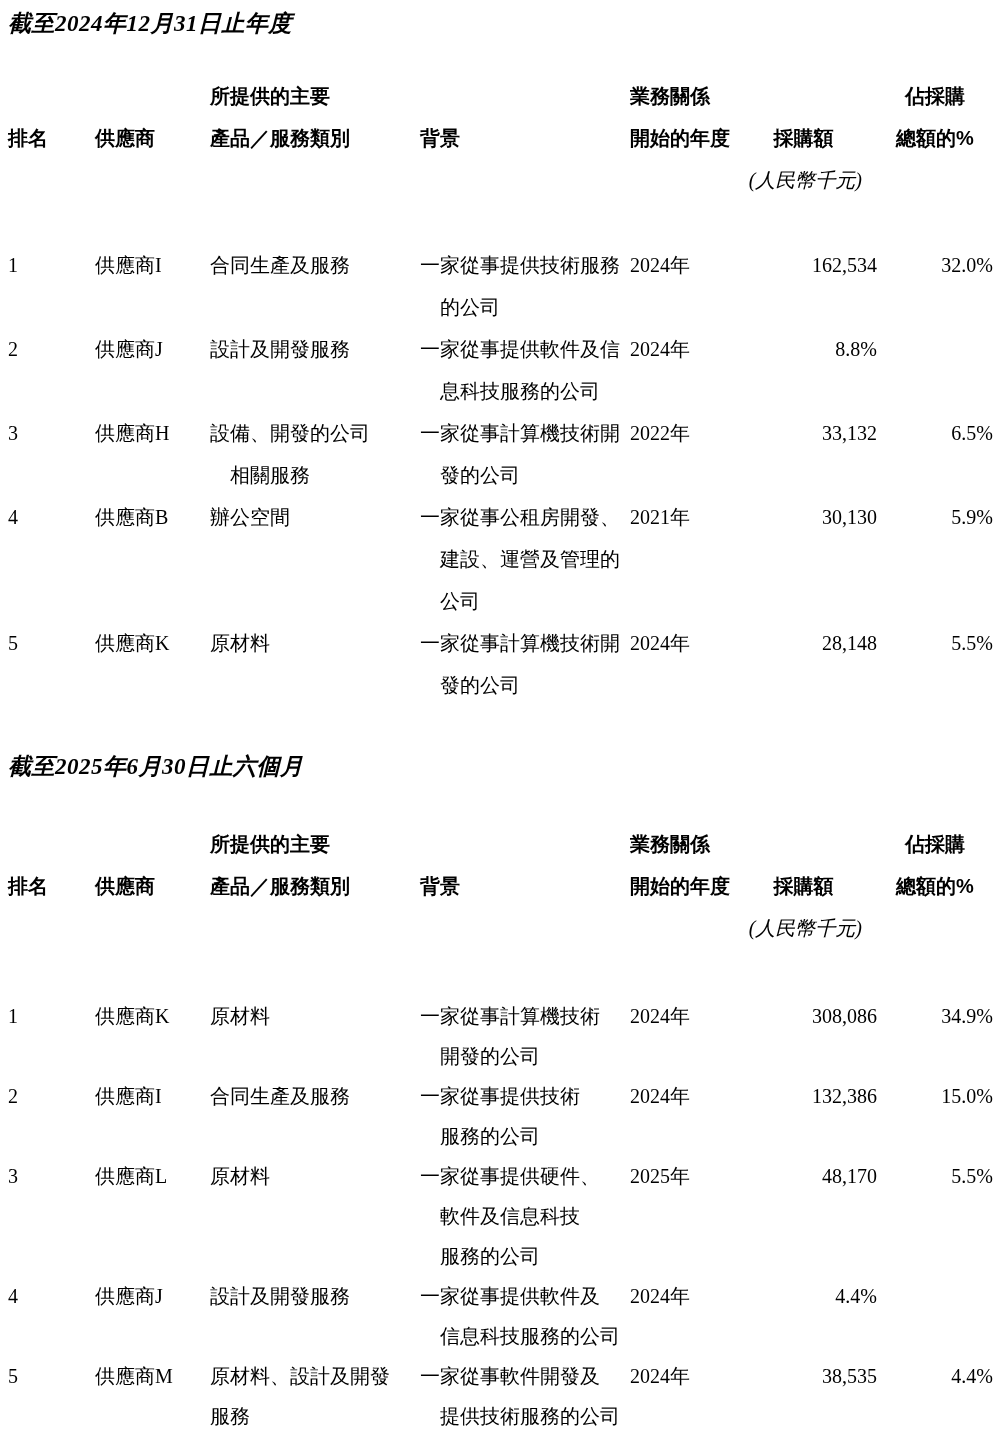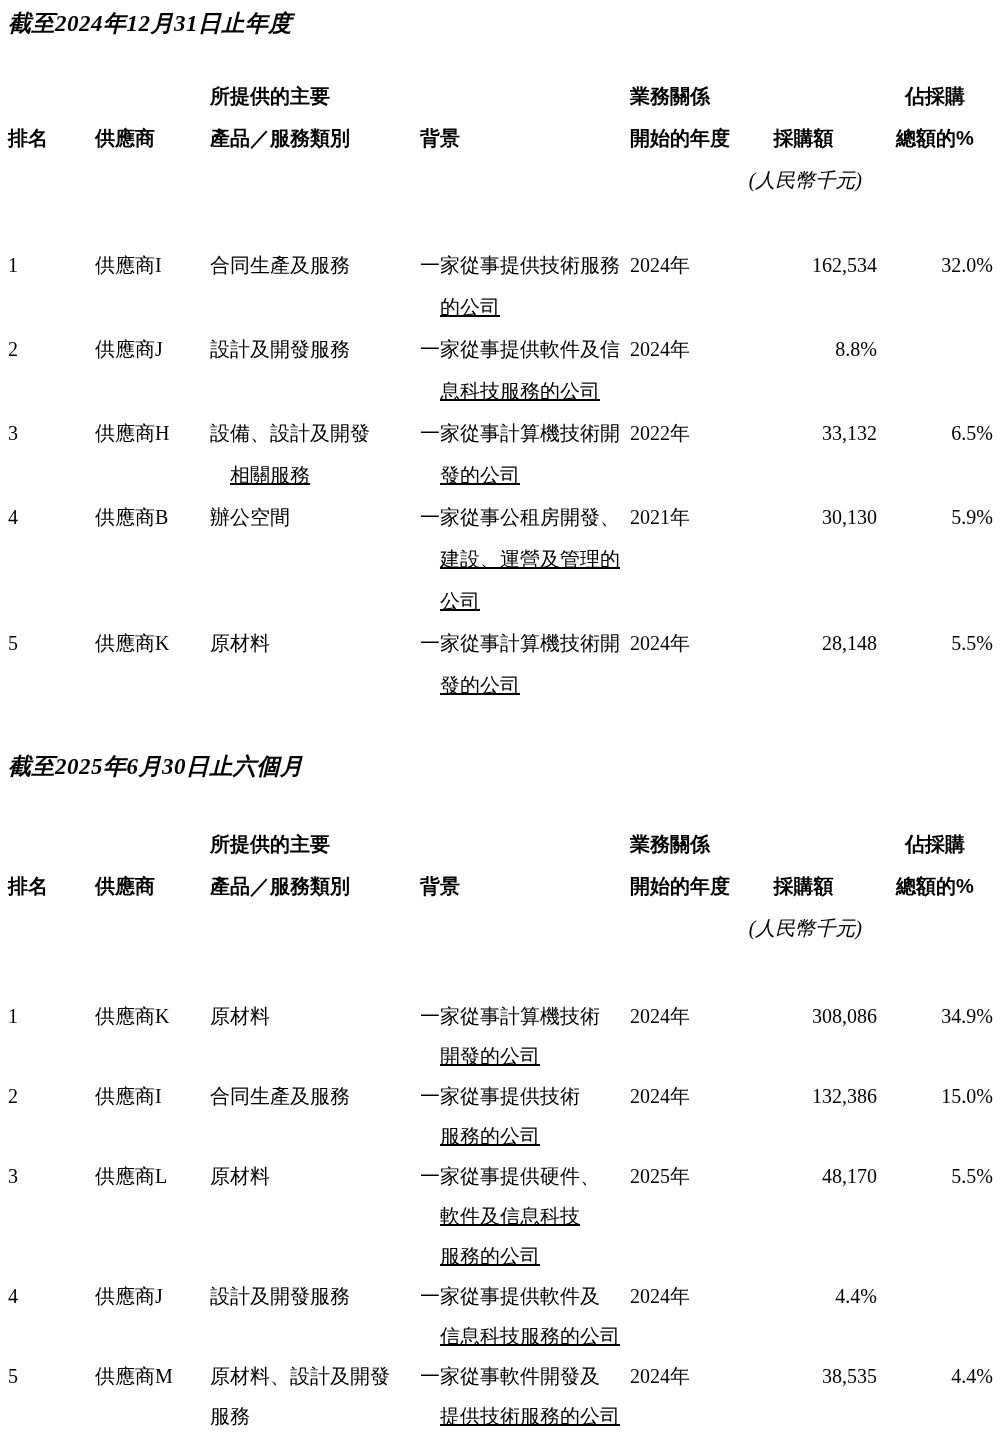--- a/index.html
+++ b/index.html
@@ -30,21 +30,21 @@
     font-style:italic; font-weight:normal;
     font-family:"Liberation Serif","DejaVu Serif",serif;
   }
   .noteline .note { grid-column:6; text-align:right; padding-right:15px; white-space:nowrap; }
   .tbl { position:absolute; left:0; width:1000px; }
   .trow { font-size:20px; }
   .t1 .trow { line-height:42px; }
   .t2 .trow { line-height:40px; }
   .c { white-space:nowrap; }
   .c .line { white-space:nowrap; }
-  .c .line.cont { padding-left:20px;text-decoration:underline; }
+  .c .line.cont { padding-left:20px; }
   .c.num { text-align:right; }
   
   .title-1 { top:8px; }
   .hline-1a { top:84px; } .hline-1b { top:126px; } .note-1 { top:168px; }
   .tbl-1 { top:244px; }
   .title-2 { top:751px; }
   .hline-2a { top:832px; } .hline-2b { top:874px; } .note-2 { top:916px; }
   .tbl-2 { top:996px; }
 </style>
 </head>
@@ -106,21 +106,21 @@
         <div class="line cont">息科技服務的公司</div>
       </div>
       <div class="c">2024年</div>
       <div class="c num">8.8%</div>
     </div>
 
     <div class="trow grid7">
       <div class="c">3</div>
       <div class="c">供應商H</div>
       <div class="c">
-        <div class="line">設備、設計及開發</div>
+        <div class="line">設備、開發的公司</div>
         <div class="line cont">相關服務</div>
       </div>
       <div class="c">
         <div class="line">一家從事計算機技術開</div>
         <div class="line cont">發的公司</div>
       </div>
       <div class="c">2022年</div>
       <div class="c num">33,132</div>
       <div class="c num">6.5%</div>
     </div>

